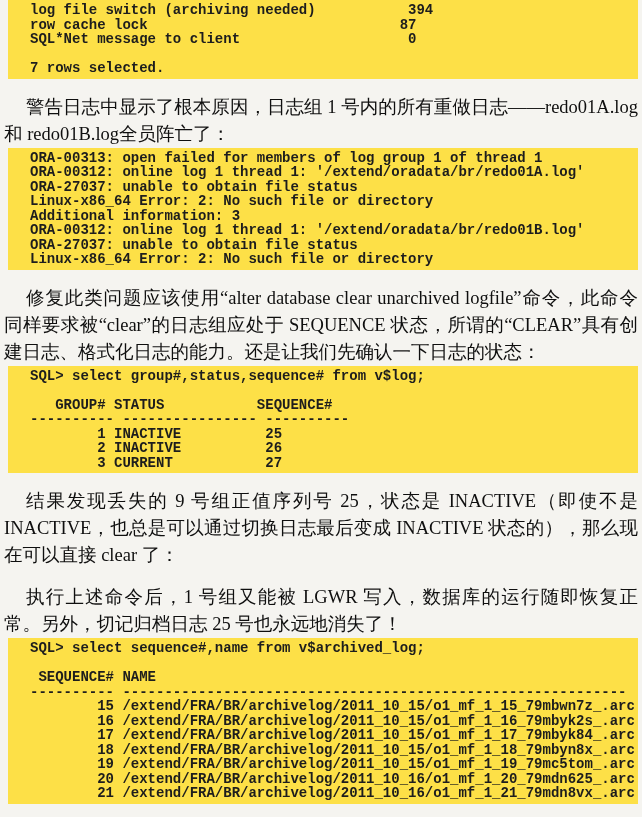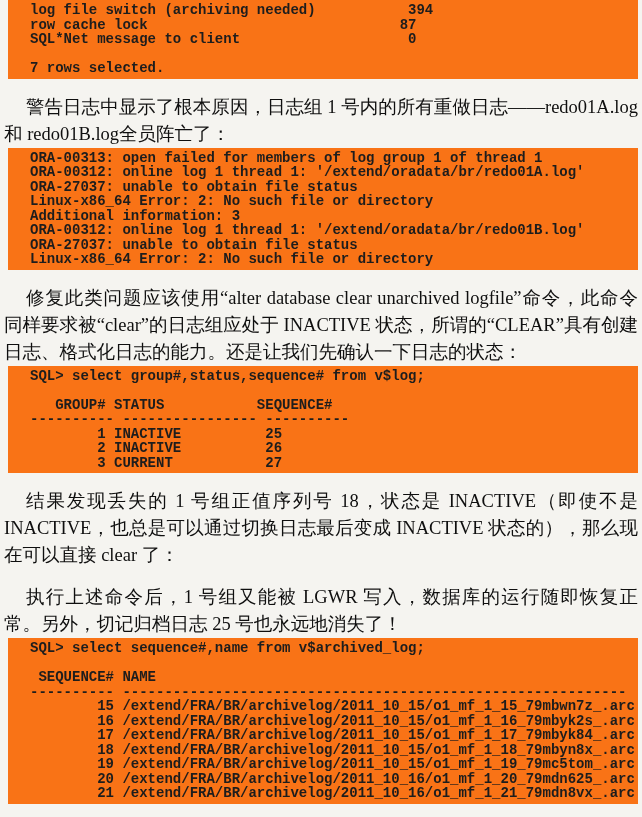--- a/index.html
+++ b/index.html
@@ -18,21 +18,21 @@
     position: relative;
     width: 642px;
     height: 817px;
     box-sizing: border-box;
   }
   pre.code {
     margin: 0 0 0 8px;
     width: 630px;
     box-sizing: border-box;
     padding: 3px 0 3px 22px;
-    background: #f97316;
+    background: #fde047;
     font-family: "Liberation Mono", "DejaVu Sans Mono", monospace;
     font-size: 14px;
     font-weight: 600;
     line-height: 14.5px;
     color: #1d1d1d;
     white-space: pre;
     overflow: hidden;
   }
   p.para {
     margin: 15px 4px 0 4px;
@@ -63,31 +63,31 @@
 
   <pre class="code mt4">ORA-00313: open failed for members of log group 1 of thread 1
 ORA-00312: online log 1 thread 1: '/extend/oradata/br/redo01A.log'
 ORA-27037: unable to obtain file status
 Linux-x86_64 Error: 2: No such file or directory
 Additional information: 3
 ORA-00312: online log 1 thread 1: '/extend/oradata/br/redo01B.log'
 ORA-27037: unable to obtain file status
 Linux-x86_64 Error: 2: No such file or directory</pre>
 
-  <p class="para mt8">修复此类问题应该使用“alter database clear unarchived logfile”命令，此命令同样要求被“clear”的日志组应处于 INACTIVE 状态，所谓的“CLEAR”具有创建日志、格式化日志的能力。还是让我们先确认一下日志的状态：</p>
+  <p class="para mt8">修复此类问题应该使用“alter database clear unarchived logfile”命令，此命令同样要求被“clear”的日志组应处于 SEQUENCE 状态，所谓的“CLEAR”具有创建日志、格式化日志的能力。还是让我们先确认一下日志的状态：</p>
 
   <pre class="code mt4">SQL&gt; select group#,status,sequence# from v$log;
 
    GROUP# STATUS           SEQUENCE#
 ---------- ---------------- ----------
         1 INACTIVE          25
         2 INACTIVE          26
         3 CURRENT           27</pre>
 
-  <p class="para mt12">结果发现丢失的 1 号组正值序列号 18，状态是 INACTIVE（即使不是 INACTIVE，也总是可以通过切换日志最后变成 INACTIVE 状态的），那么现在可以直接 clear 了：</p>
+  <p class="para mt12">结果发现丢失的 9 号组正值序列号 25，状态是 INACTIVE（即使不是 INACTIVE，也总是可以通过切换日志最后变成 INACTIVE 状态的），那么现在可以直接 clear 了：</p>
 
 
   <p class="para mt6">执行上述命令后，1 号组又能被 LGWR 写入，数据库的运行随即恢复正常。另外，切记归档日志 25 号也永远地消失了！</p>
 
   <pre class="code mt2">SQL&gt; select sequence#,name from v$archived_log;
 
  SEQUENCE# NAME
 ---------- ------------------------------------------------------------
         15 /extend/FRA/BR/archivelog/2011_10_15/o1_mf_1_15_79mbwn7z_.arc
         16 /extend/FRA/BR/archivelog/2011_10_15/o1_mf_1_16_79mbyk2s_.arc

